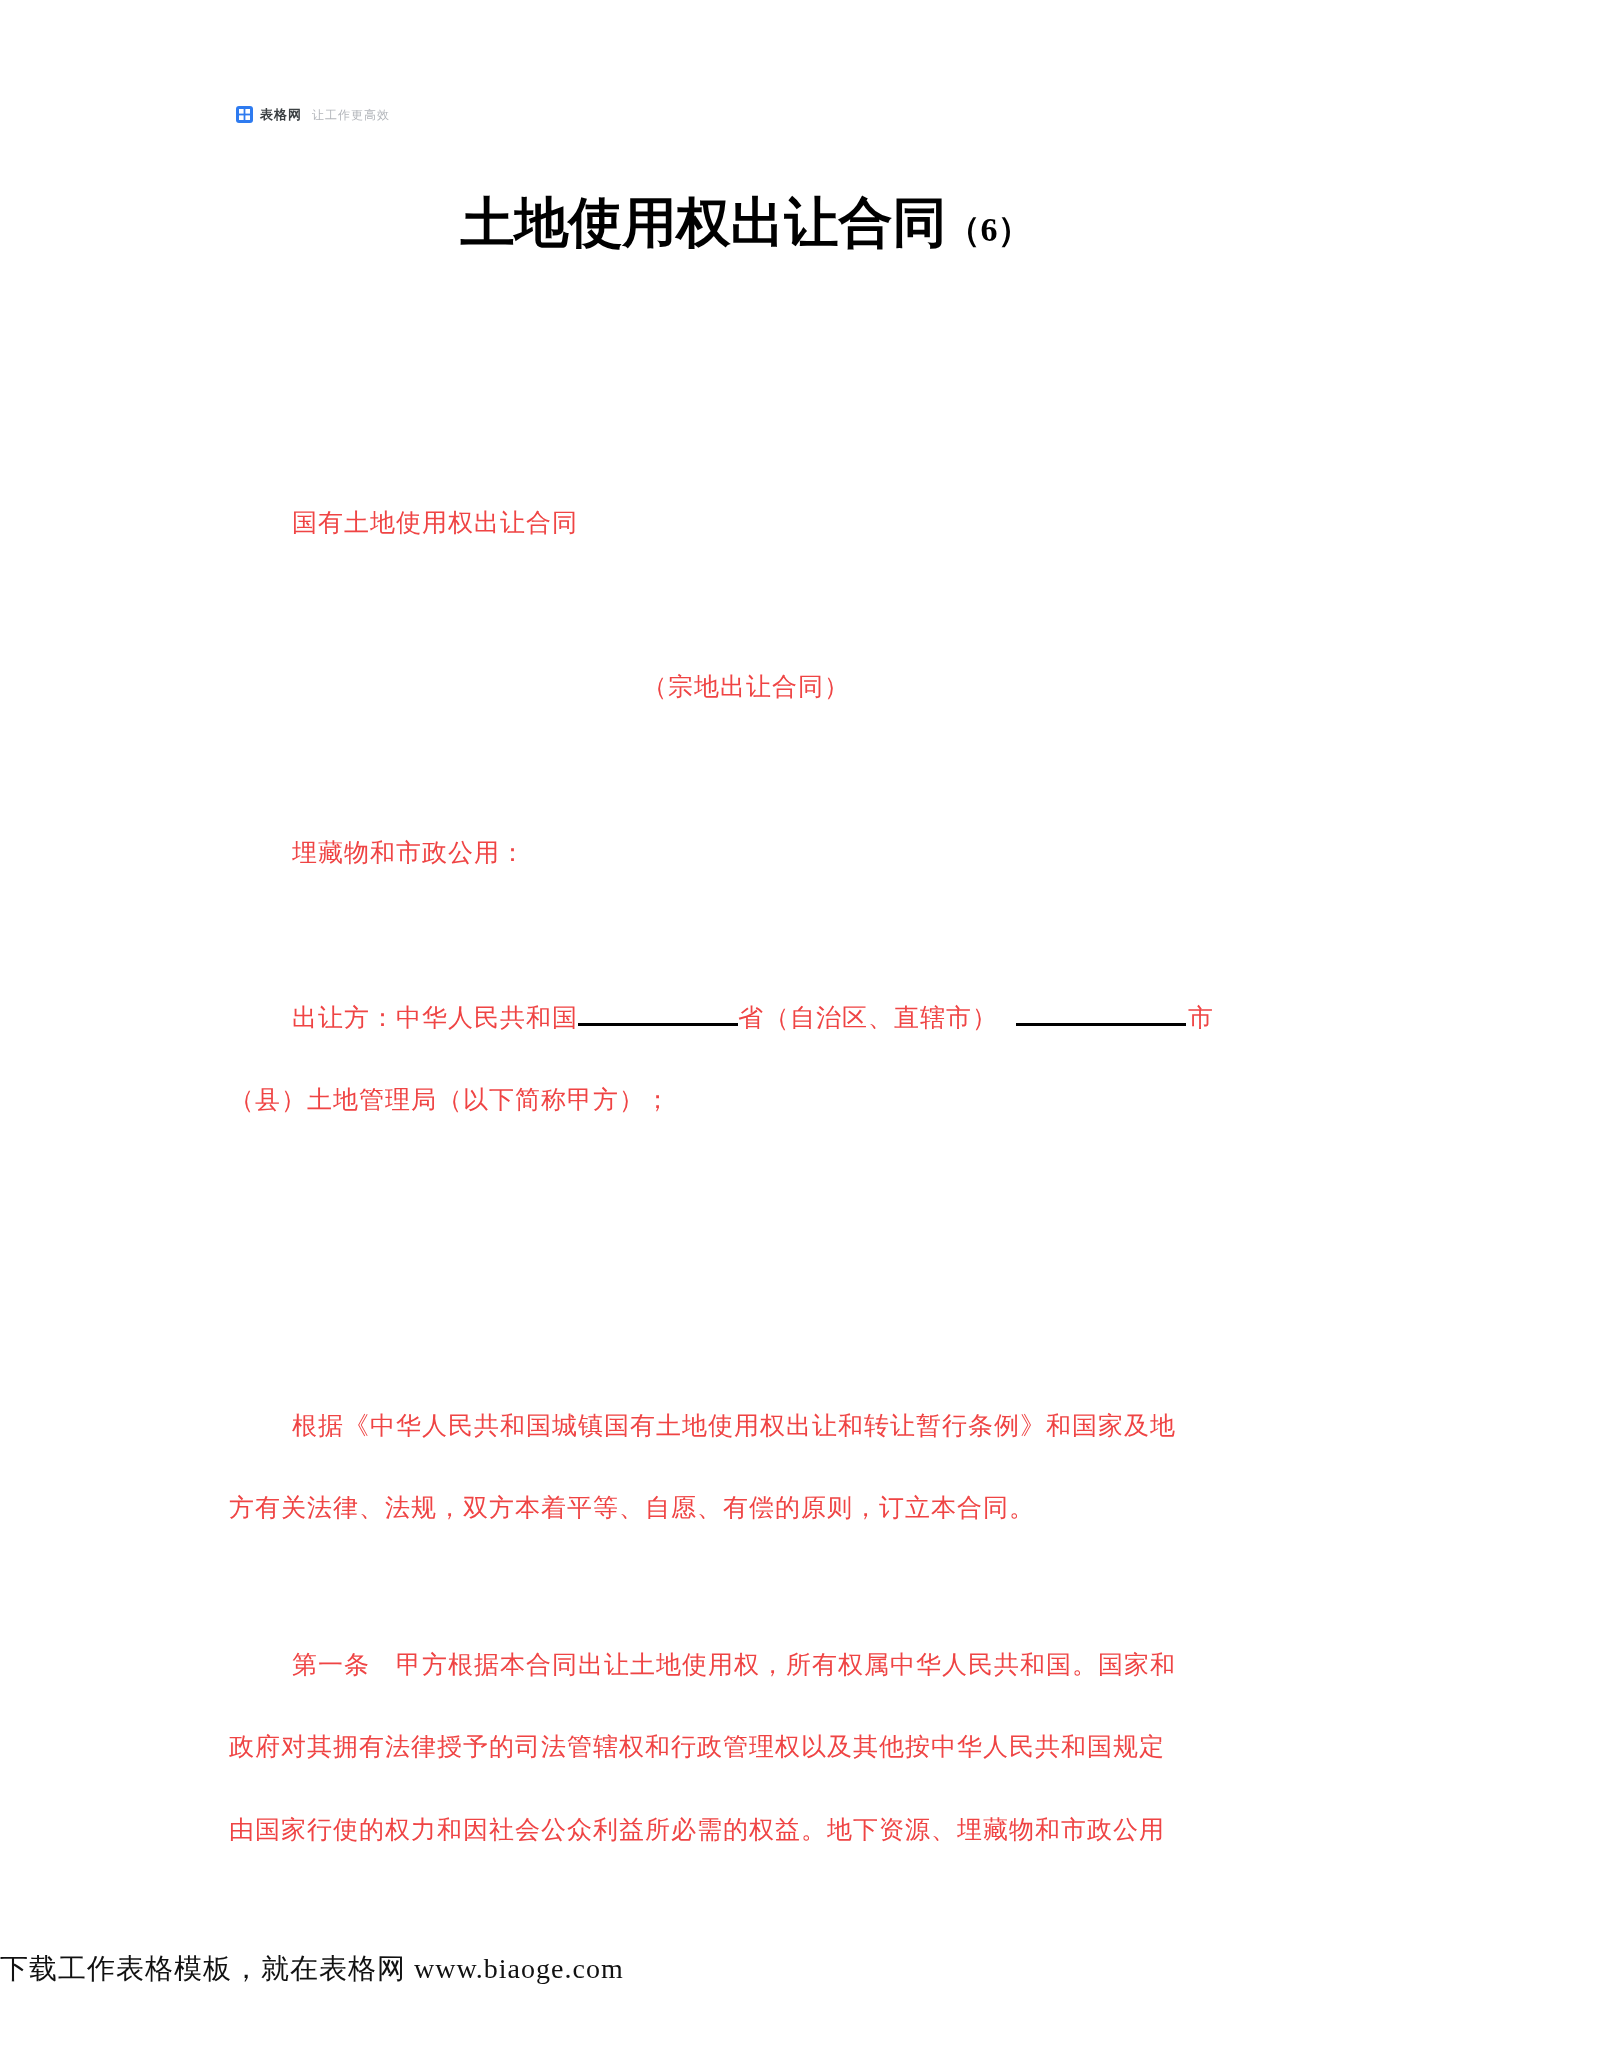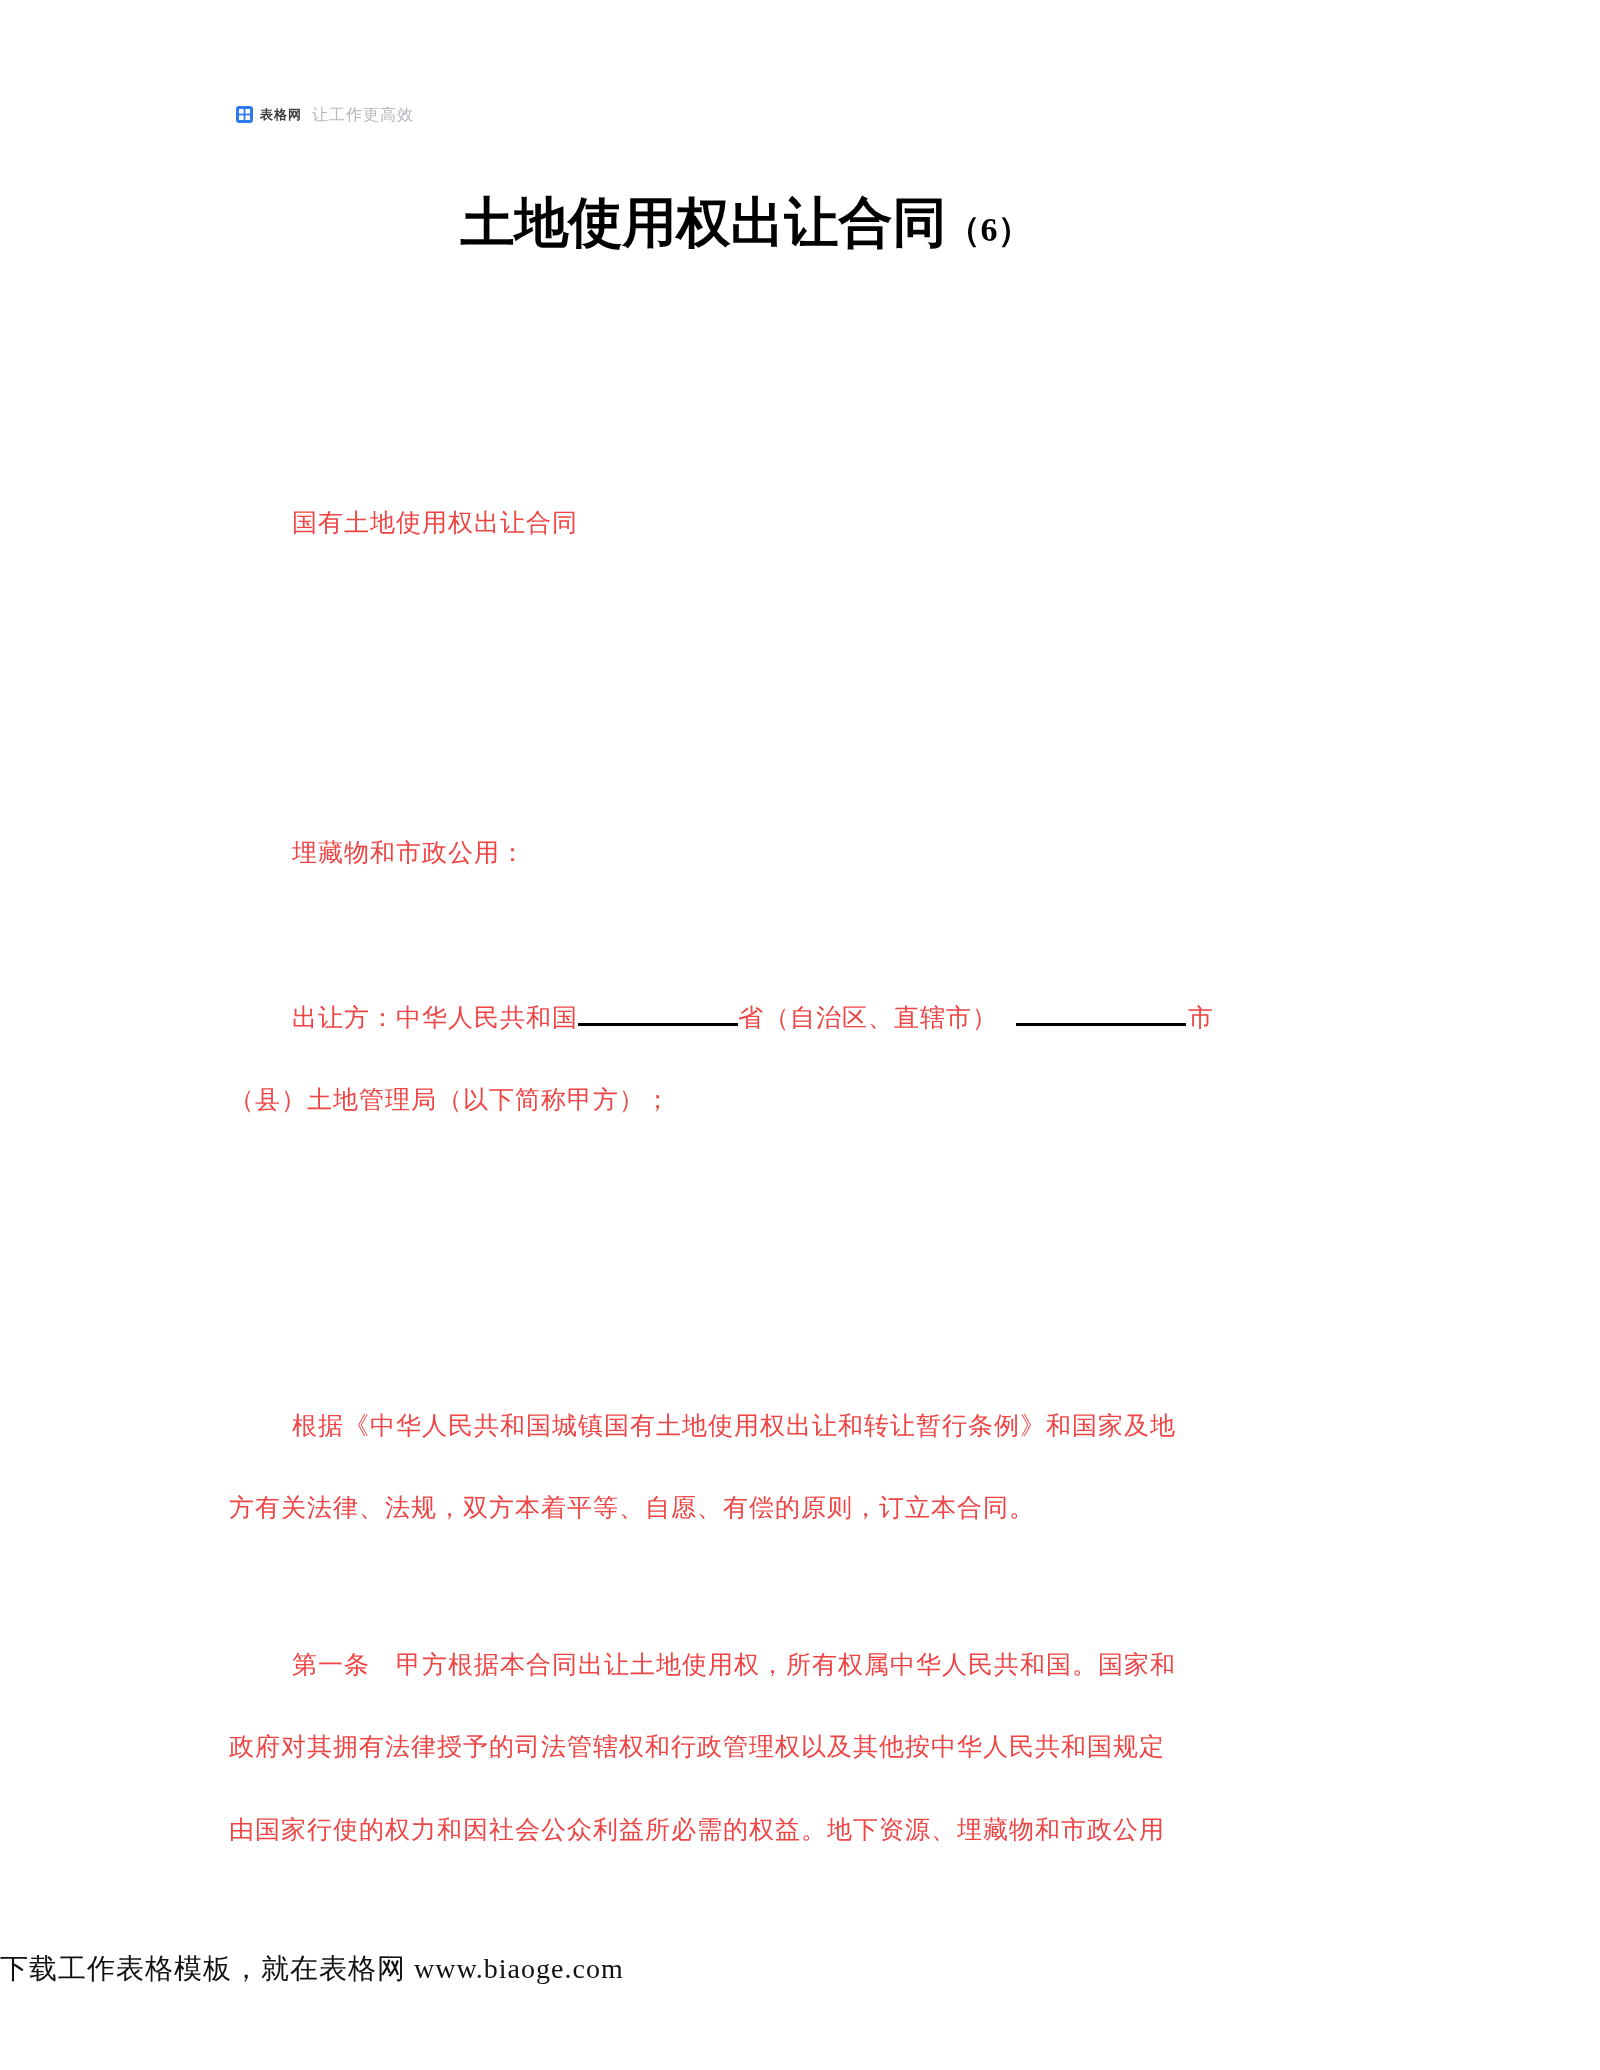--- a/index.html
+++ b/index.html
@@ -26,21 +26,21 @@
     display:flex;align-items:center;justify-content:center;
     flex:0 0 auto;
   }
   .brand-name{
     margin-left:7px;
     font-size:13px;font-weight:bold;color:#3c4043;
     letter-spacing:1px;
   }
   .brand-tagline{
     margin-left:10px;
-    font-size:16px;color:#b3b6bb;
+    font-size:12px;color:#b3b6bb;
     letter-spacing:1px;
   }
   
   .doc-title{
     position:absolute;
     top:188px;left:0;width:100%;
     text-align:center;
     font-family:"Liberation Sans","DejaVu Sans",sans-serif;
     font-weight:bold;
     font-size:54px;
@@ -97,20 +97,21 @@
       </svg>
     </span>
     <span class="brand-name">表格网</span>
     <span class="brand-tagline">让工作更高效</span>
   </div>
 
   <div class="doc-title"><span>土地使用权出让合同</span><span class="title-num">（6）</span></div>
 
   <div class="line" style="top:503px;left:292px">国有土地使用权出让合同</div>
 
+  <div class="line centered" style="top:667px">（宗地出让合同）</div>
 
   <div class="line" style="top:833px;left:292px">埋藏物和市政公用：</div>
 
   <div class="line bold" style="top:998px;left:292px"><span>出让方：中华人民共和国</span><span class="blank b-province"></span><span>省（自治区、直辖市）</span><span class="blank b-city"></span><span>市</span></div>
 
   <div class="line" style="top:1080px;left:229px">（县）土地管理局（以下简称甲方）；</div>
 
 
   <div class="line" style="top:1406px;left:292px">根据《中华人民共和国城镇国有土地使用权出让和转让暂行条例》和国家及地</div>
 

